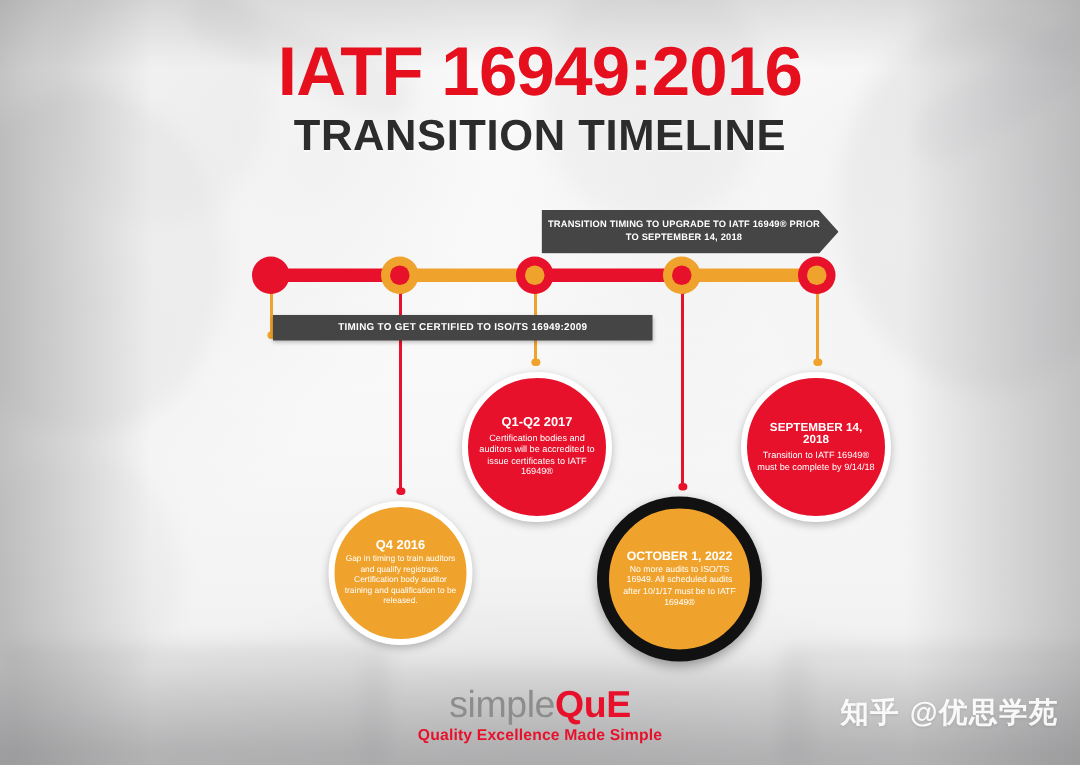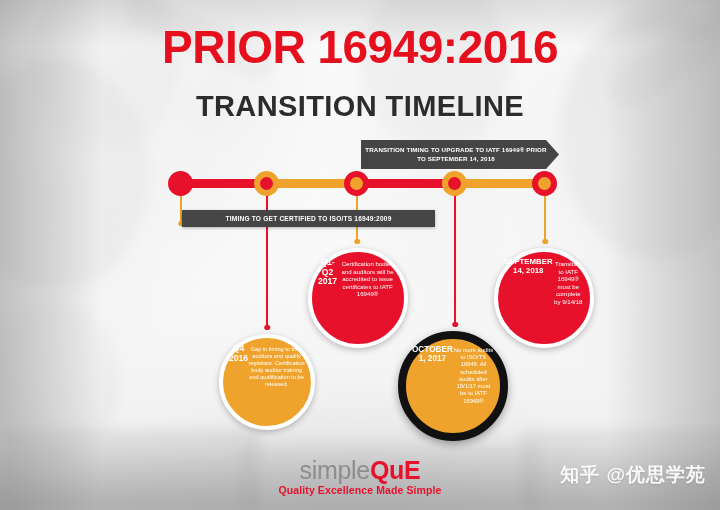--- a/index.html
+++ b/index.html
@@ -42,21 +42,21 @@
 
   
   #header { position:absolute; left:0; right:0; top:24px; text-align:center; }
   #main-title {
     font-size:46px; font-weight:bold; color:#e60f1e; letter-spacing:-.5px;
     line-height:1.02; font-family:"Liberation Sans", sans-serif;
     text-shadow:0 1px 0 rgba(255,255,255,.55);
   }
   #sub-title {
     font-size:29px; font-weight:bold; color:#2c2c2c; letter-spacing:.4px;
-    margin-top:20px; line-height:1.05;
+    margin-top:5px; line-height:1.05;
     text-shadow:0 1px 0 rgba(255,255,255,.5);
   }
 
   
   .banner {
     position:absolute; background:#454545; color:#fff; font-weight:bold;
     display:flex; align-items:center; justify-content:center; text-align:center;
     box-shadow:0 1px 3px rgba(0,0,0,.28);
   }
   #banner-upgrade {
@@ -79,21 +79,21 @@
   .node { position:absolute; border-radius:50%; }
   .node .core { position:absolute; border-radius:50%; }
 
   .stem { position:absolute; width:2.4px; }
   .stem .cap { position:absolute; left:50%; transform:translateX(-50%);
                width:5.5px; height:5.5px; border-radius:50%; }
 
   
   .circle {
     position:absolute; border-radius:50%;
-    display:flex; flex-direction:row; justify-content:center;
+    display:flex; flex-direction:column; justify-content:center;
     text-align:center; color:#fff; padding:6px;
     box-shadow:0 2px 6px rgba(0,0,0,.25);
   }
   .circle .c-title { font-weight:bold; line-height:1.12; }
   .circle .c-body  { line-height:1.25; margin-top:2px; font-weight:500; }
 
   #circle-oct2016 { left:133px; top:248px; width:100px; height:100px; background:#e8112b; }
   #circle-oct2016 .c-title { font-size:8.2px; }
   #circle-oct2016 .c-body  { font-size:6.4px; }
 
@@ -147,21 +147,21 @@
     <div class="blob" style="left:360px;top:-20px;width:150px;height:170px;background:rgba(145,145,150,.22);"></div>
     <div class="bar" style="left:0px;top:430px;width:260px;height:80px;background:rgba(125,125,128,.36);border-radius:8px;"></div>
     <div class="bar" style="left:240px;top:440px;width:300px;height:70px;background:rgba(135,135,138,.30);border-radius:6px;"></div>
     <div class="bar" style="left:520px;top:430px;width:220px;height:80px;background:rgba(128,128,131,.32);border-radius:8px;"></div>
     <div class="blob" style="left:-20px;top:300px;width:140px;height:160px;background:rgba(150,150,152,.20);"></div>
   </div>
   <div class="bg-layer haze"></div>
   <div class="bg-layer vignette"></div>
 
   <div id="header">
-    <div id="main-title">PRIOR 16949:2016</div>
+    <div id="main-title">IATF 16949:2016</div>
     <div id="sub-title">TRANSITION TIMELINE</div>
   </div>
 
   <div id="timeline">
 
     <div class="track" style="left:181px;width:86px;background:#e8112b;"></div>
     <div class="track" style="left:267px;width:90px;background:#f0a32c;"></div>
     <div class="track" style="left:357px;width:98px;background:#e8112b;"></div>
     <div class="track" style="left:455px;width:90px;background:#f0a32c;"></div>
 
@@ -217,21 +217,21 @@
     <div class="c-title">Q4 2016</div>
     <div class="c-body">Gap in timing to train auditors and qualify registrars. Certification body auditor training and qualification to be released.</div>
   </div>
 
   <div class="circle" id="circle-q1q2-2017">
     <div class="c-title">Q1-Q2 2017</div>
     <div class="c-body">Certification bodies and auditors will be accredited to issue certificates to IATF 16949®</div>
   </div>
 
   <div class="circle" id="circle-oct2017">
-    <div class="c-title">OCTOBER 1, 2017</div>
+    <div class="c-title">OCTOBER 1, 2022</div>
     <div class="c-body">No more audits to ISO/TS 16949. All scheduled audits after 10/1/17 must be to IATF 16949®</div>
   </div>
 
   <div class="circle" id="circle-sep2018">
     <div class="c-title">SEPTEMBER 14, 2018</div>
     <div class="c-body">Transition to IATF 16949® must be complete by 9/14/18</div>
   </div>
 
   <div id="watermark">知乎 @优思学苑</div>
 

